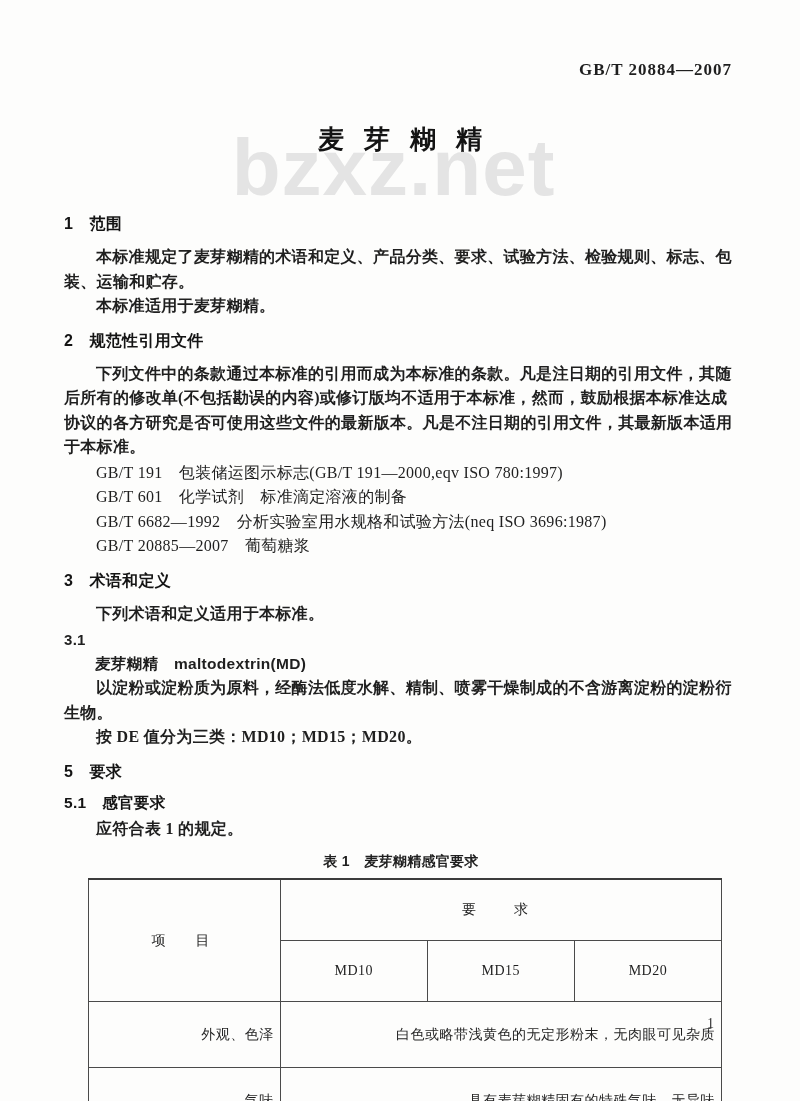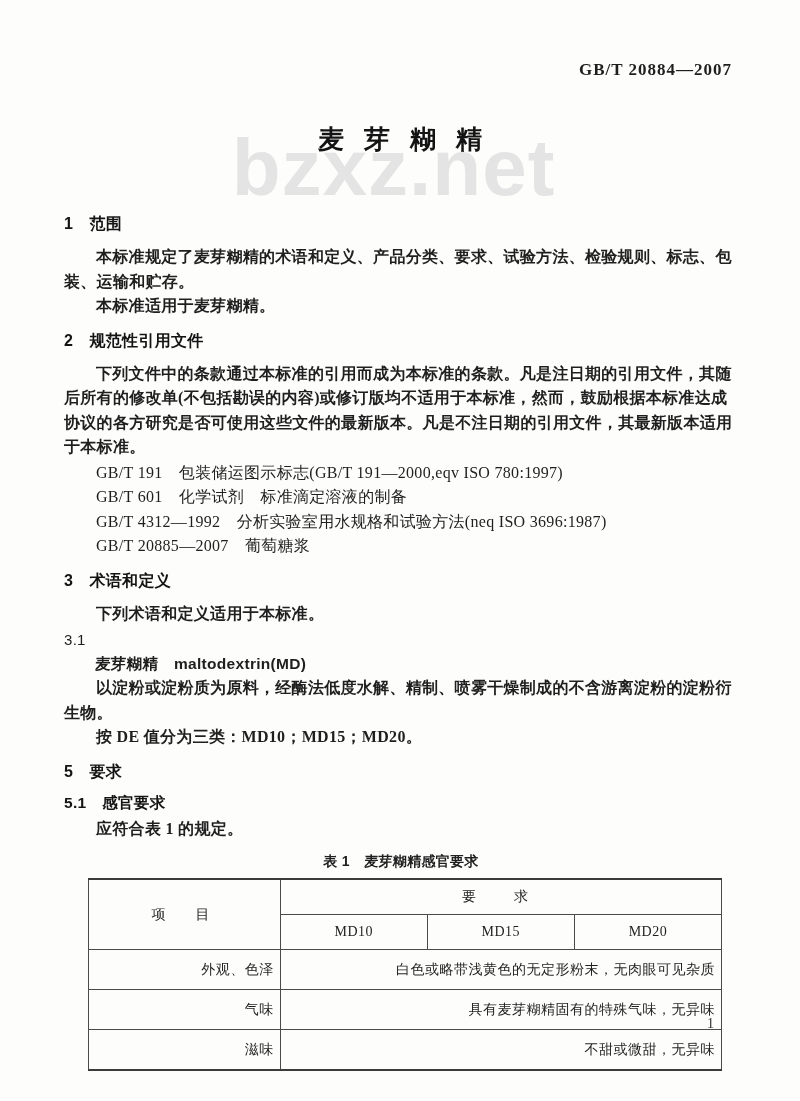--- a/index.html
+++ b/index.html
@@ -45,41 +45,41 @@
     font-family:"Liberation Sans","DejaVu Sans",sans-serif;
     font-size:15.5px;font-weight:bold;color:#141414;
     line-height:20px;margin:9px 0 4px 0;
   }
   .content p{margin:0;line-height:24.5px;font-weight:bold;}
   .indent{text-indent:2em;}
   .refs{margin:1px 0 2px 0;}
   .ref{line-height:24.5px;text-indent:2em;white-space:nowrap;}
   .subnum{
     font-family:"Liberation Sans","DejaVu Sans",sans-serif;
-    font-weight:normal;font-size:15px;line-height:24px;margin-top:2px;
+    font-weight:bold;font-size:15px;line-height:24px;margin-top:2px;
   }
   .term{
     font-family:"Liberation Sans","DejaVu Sans",sans-serif;
     font-weight:bold;font-size:15.5px;line-height:24px;text-indent:2em;
   }
   .t-caption{
     text-align:center;
     font-family:Liberation Sans, sans-serif;
     font-weight:bold;font-size:14px;
     margin:10px 0 7px 0;line-height:20px;
   }
   table.t1{
     width:634px;margin-left:24px;
     border-collapse:collapse;
     font-size:14px;letter-spacing:0.5px;
     border-top:2px solid #3c3c3c;border-bottom:2px solid #3c3c3c;
   }
   table.t1 th,table.t1 td{
     border:1px solid #4a4a4a;
-    font-weight:normal;padding:4px 6px;
+    font-weight:normal;padding:17px 6px;
     text-align:center;vertical-align:middle;
   }
   table.t1 .hrow th{height:26px;}
   table.t1 .item-head{letter-spacing:8px;margin-top:34px;}
   table.t1 .req-head{letter-spacing:12px;}
   table.t1 td.item{height:31px;text-align:right;padding-left:12px;}
   table.t1 td.val{height:31px;text-align:right;}
   .pagenum{
     position:absolute;top:1016px;right:86px;
     font-size:14px;color:#333;z-index:1;
@@ -100,21 +100,21 @@
 
     <h2 class="sec">1　范围</h2>
     <p class="indent">本标准规定了麦芽糊精的术语和定义、产品分类、要求、试验方法、检验规则、标志、包装、运输和贮存。</p>
     <p class="indent">本标准适用于麦芽糊精。</p>
 
     <h2 class="sec">2　规范性引用文件</h2>
     <p class="indent">下列文件中的条款通过本标准的引用而成为本标准的条款。凡是注日期的引用文件，其随后所有的修改单(不包括勘误的内容)或修订版均不适用于本标准，然而，鼓励根据本标准达成协议的各方研究是否可使用这些文件的最新版本。凡是不注日期的引用文件，其最新版本适用于本标准。</p>
     <div class="refs">
       <div class="ref">GB/T 191　包装储运图示标志(GB/T 191—2000,eqv ISO 780:1997)</div>
       <div class="ref">GB/T 601　化学试剂　标准滴定溶液的制备</div>
-      <div class="ref">GB/T 4312—1992　分析实验室用水规格和试验方法(neq ISO 3696:1987)</div>
+      <div class="ref">GB/T 6682—1992　分析实验室用水规格和试验方法(neq ISO 3696:1987)</div>
       <div class="ref">GB/T 20885—2007　葡萄糖浆</div>
     </div>
 
     <h2 class="sec">3　术语和定义</h2>
     <p class="indent">下列术语和定义适用于本标准。</p>
     <div class="subnum">3.1</div>
     <div class="term">麦芽糊精　maltodextrin(MD)</div>
     <p class="indent">以淀粉或淀粉质为原料，经酶法低度水解、精制、喷雾干燥制成的不含游离淀粉的淀粉衍生物。</p>
 
     <p class="indent">按 DE 值分为三类：MD10；MD15；MD20。</p>

